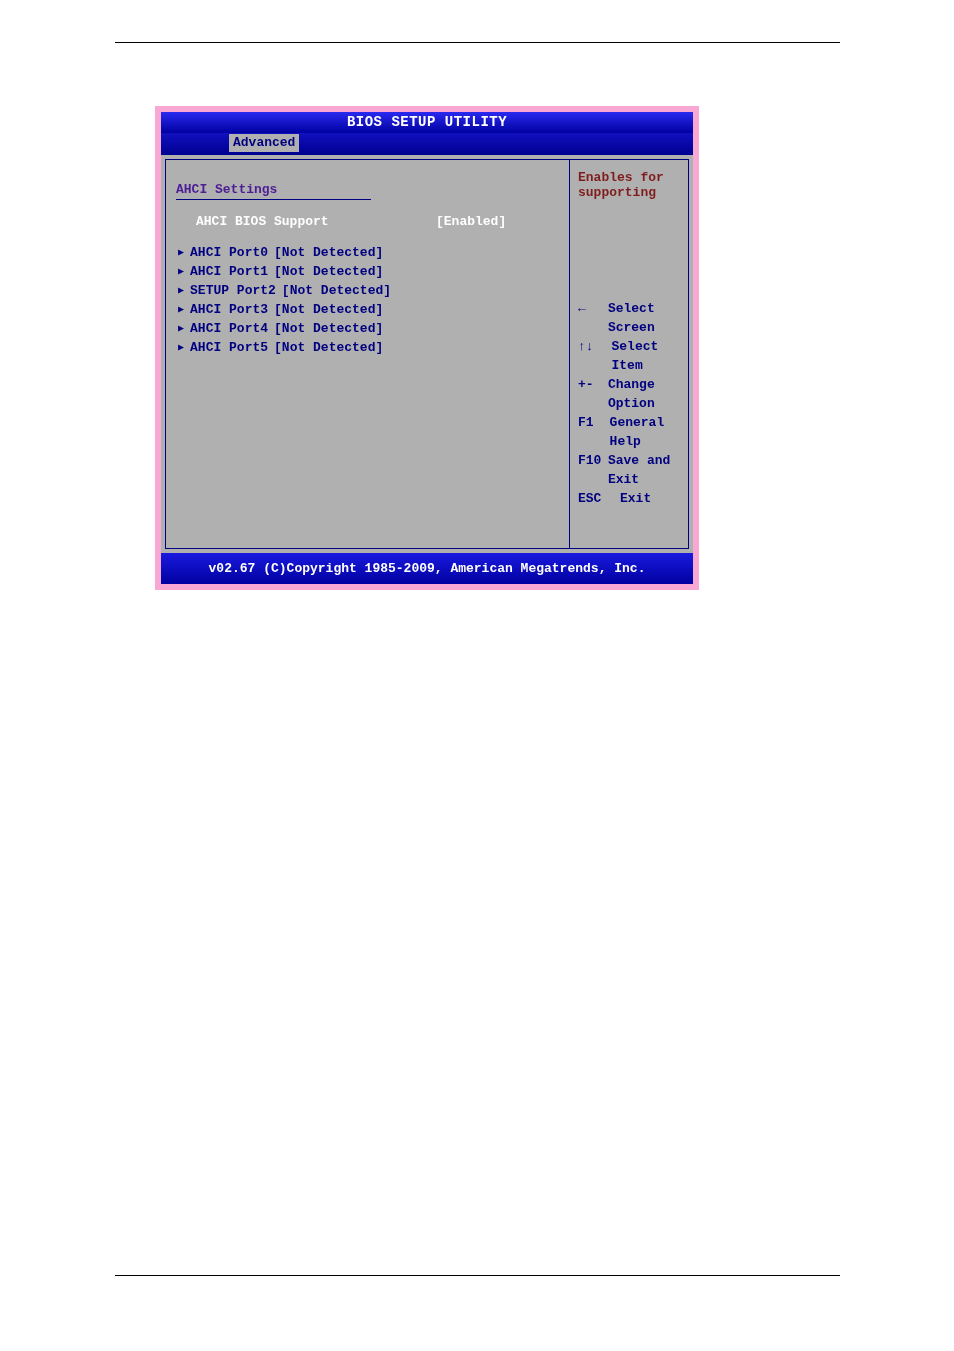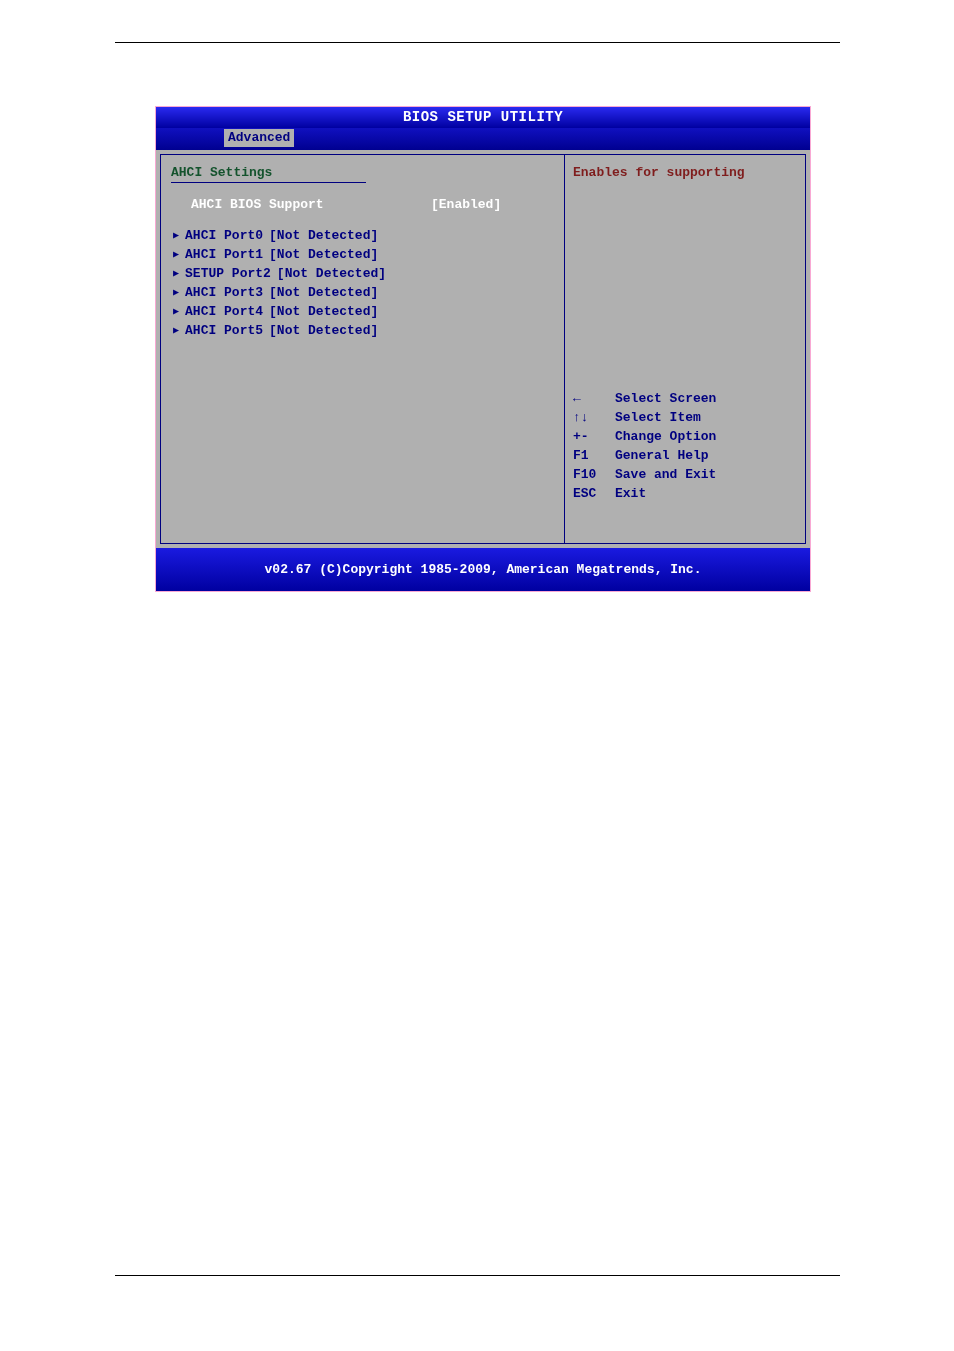--- a/index.html
+++ b/index.html
@@ -16,23 +16,23 @@
     width: 725px;
     height: 1px;
     background: #000;
   }
   .rule-top { top: 42px; }
   .rule-bottom { top: 1275px; }
   .bios-window {
     position: absolute;
     top: 106px;
     left: 155px;
-    width: 656px;
+    width: 544px;
     background: #0000b0;
-    border: 1px solid #f9a8d4;
+    border: 6px solid #f9a8d4;
   }
   .title-bar {
     background: linear-gradient(to bottom, #2a2af0, #0000a0);
     color: #ffffff;
     text-align: center;
     font-weight: bold;
     font-size: 14px;
     padding: 2px 0 3px 0;
     letter-spacing: 0.5px;
   }
@@ -67,24 +67,25 @@
   }
   .right-pane {
     flex: 1;
     border: 1px solid #000080;
     border-left: none;
     padding: 10px 8px;
     min-height: 390px;
     position: relative;
   }
   .section-title {
-    color: #14532d;
+    color: #4c1d95;
     font-weight: bold;
     font-size: 13px;
     margin-bottom: 2px;
+    margin-top: 12px;
   }
   .section-underline {
     border-top: 1px solid #000080;
     width: 195px;
     margin-bottom: 14px;
   }
   .setting-row {
     display: flex;
     color: #ffffff;
     font-weight: bold;
@@ -128,21 +129,21 @@
     font-size: 13px;
     line-height: 19px;
   }
   .key-row .key { width: 42px; }
   .footer-bar {
     background: linear-gradient(to bottom, #1a1ae0, #0000a0);
     color: #ffffff;
     text-align: center;
     font-weight: bold;
     font-size: 13px;
-    padding: 14px 0;
+    padding: 8px 0;
   }
 </style>
 </head>
 <body>
 
 <div class="page-rule rule-top"></div>
 
 <div class="bios-window">
   <div class="title-bar">BIOS SETUP UTILITY</div>
 

